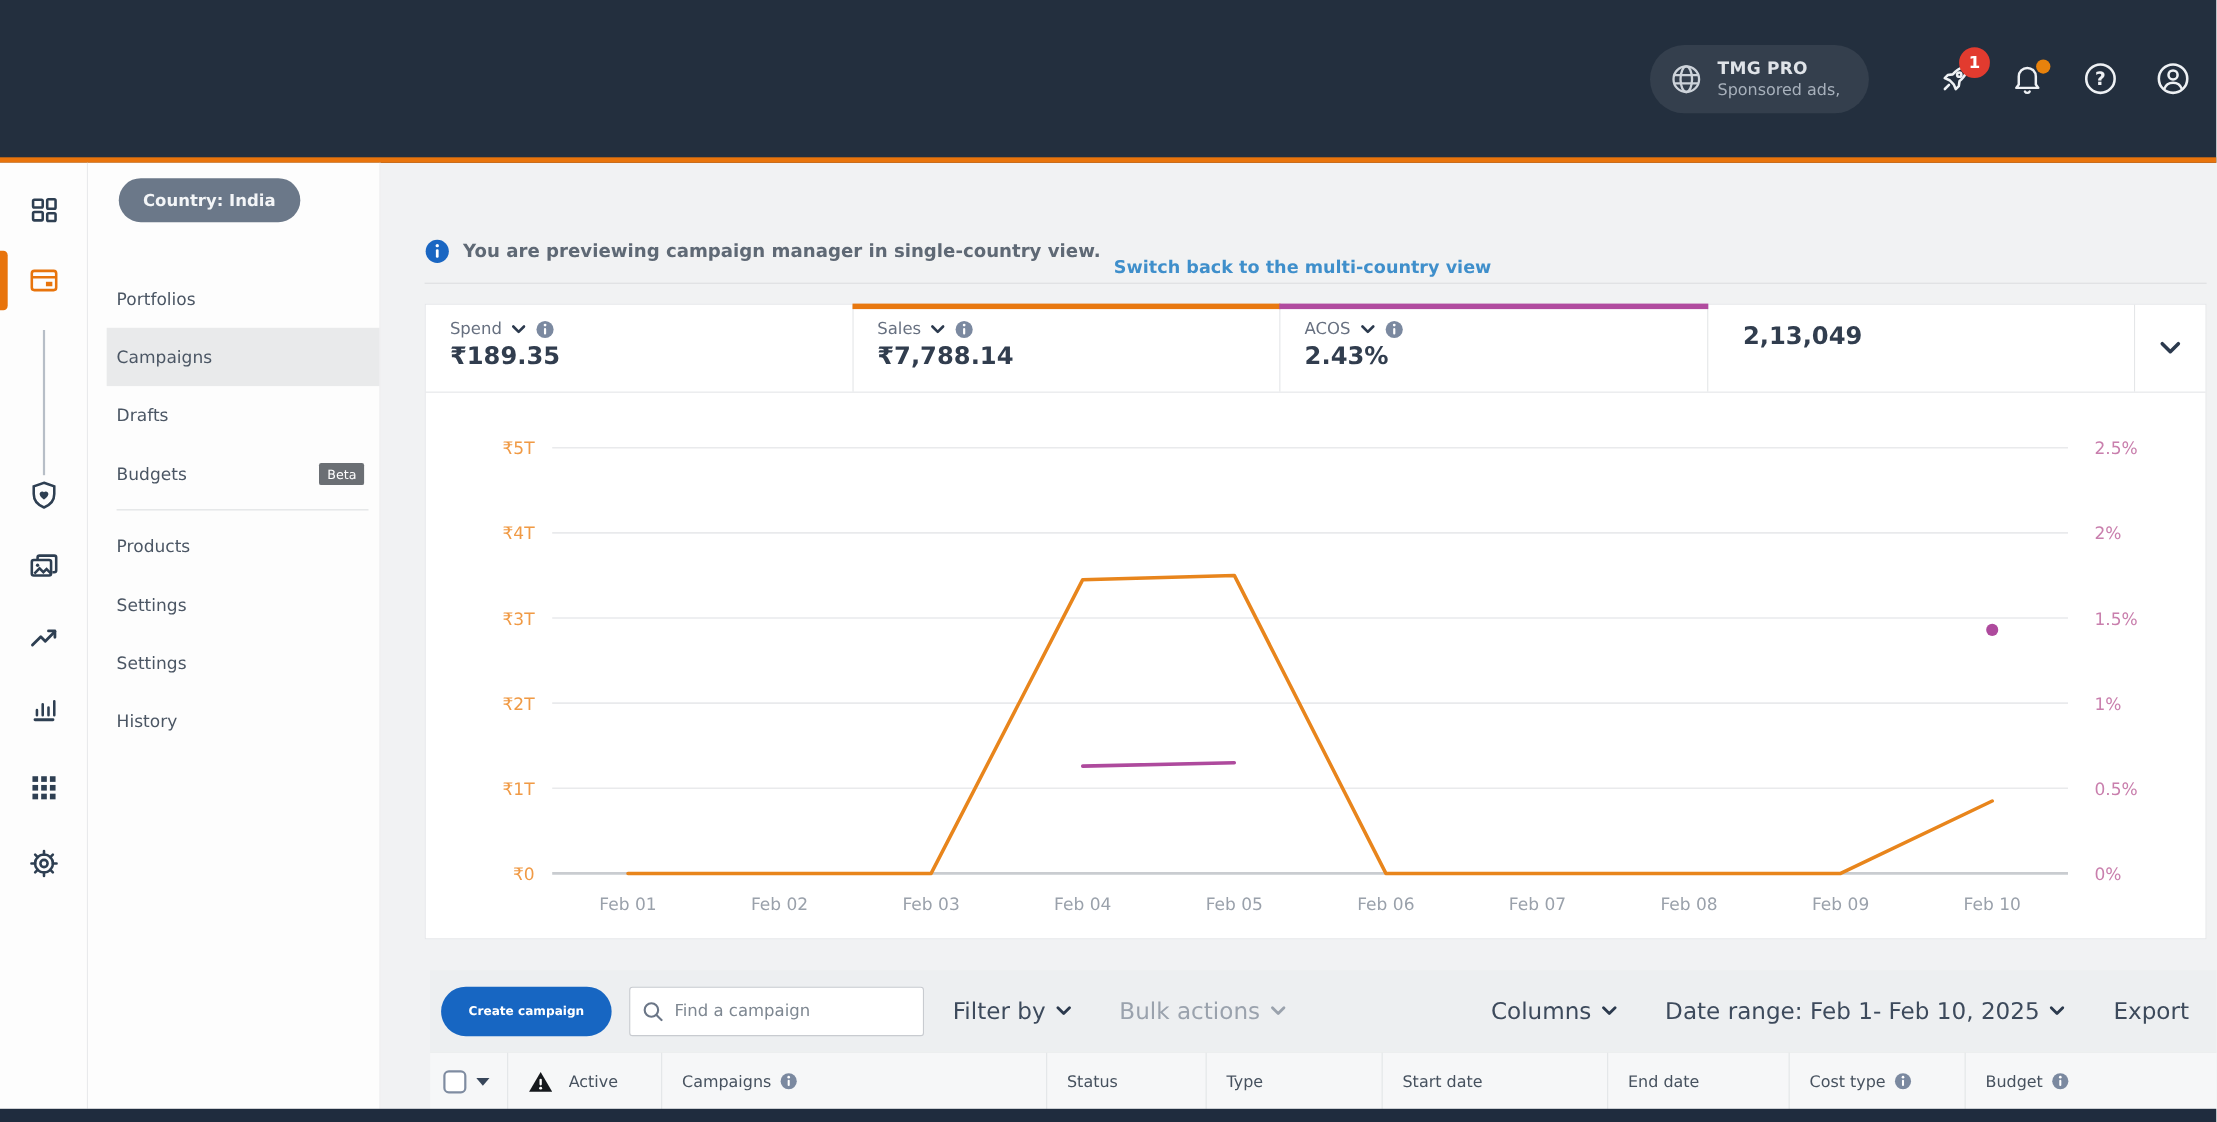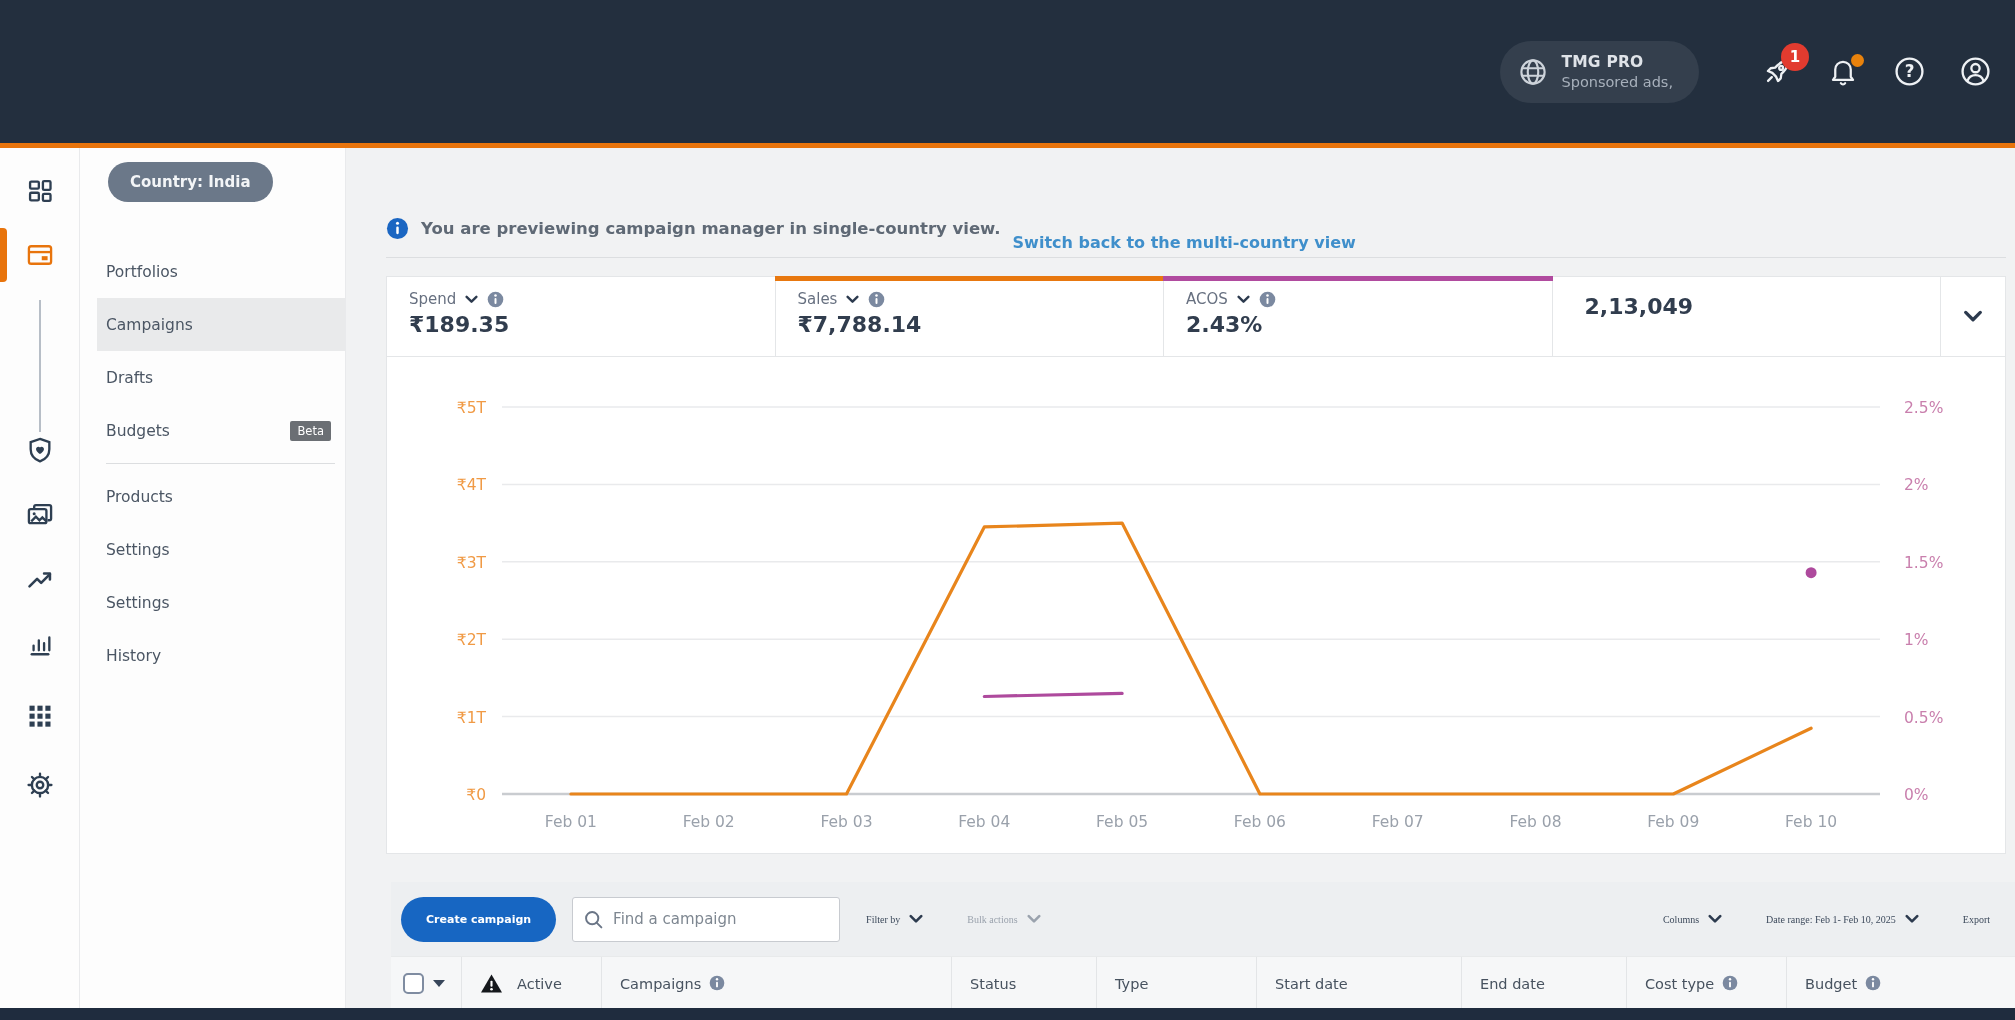--- a/index.html
+++ b/index.html
@@ -50,21 +50,21 @@
   .chart { height:496px; }
 
   
   .tablewrap { margin-top:28px; width:1625px; margin-left:5px; }
   .toolbar { height:74px; background:#edeff1; display:flex; align-items:center; padding:0 26px 0 10px; }
   .btn-primary { height:45px; border:none; border-radius:23px; background:#1766c2; color:#fff; font-size:11px; font-weight:600; padding:0 25px; font-family:inherit; cursor:pointer; }
   .search-box { position:relative; margin-left:16px; }
   .search-box input { width:268px; height:45px; border:1px solid #c8cbd0; border-radius:3px; padding:0 12px 0 40px; font-size:15px; font-family:inherit; color:#b91c1c; background:#fff; }
   .search-box input::placeholder { color:#7e8791; }
   .search-box .sic { position:absolute; left:11px; top:12px; color:#6b7687; }
-  .tb-item { display:flex; align-items:center; gap:9px; font-size:10px; font-weight:500; color:#3d4a5c; cursor:pointer;font-family:Liberation Serif, serif; }
+  .tb-item { display:flex; align-items:center; gap:9px; font-size:21px; font-weight:500; color:#3d4a5c; cursor:pointer; }
   .tb-item.disabled { color:#9aa2ad; }
   .tb-item.disabled .chev { color:#9aa2ad; }
   .ml24 { margin-left:26px; } .ml40 { margin-left:44px; }
   .tb-right { margin-left:auto; display:flex; gap:44px; }
 
   .thead { height:54px; background:#f6f7f8; display:flex; border-top:1px solid #e8eaeb; }
   .th { display:flex; align-items:center; padding-left:18px; font-size:14.5px; font-weight:500; color:#47525f; gap:8px; flex:none; }
   .th + .th { border-left:1px solid #e3e5e7; }
   .th-select { width:70px; padding-left:12px; gap:9px; }
   .th-warnactive { width:140px; gap:14px; }

